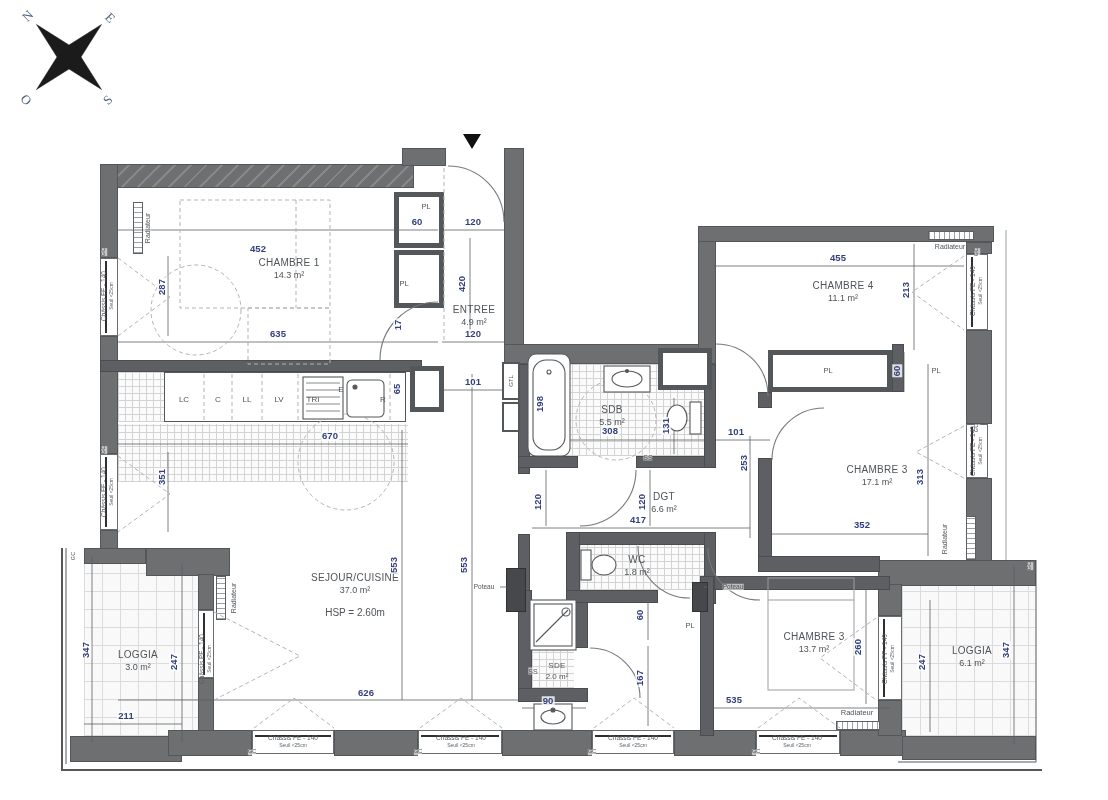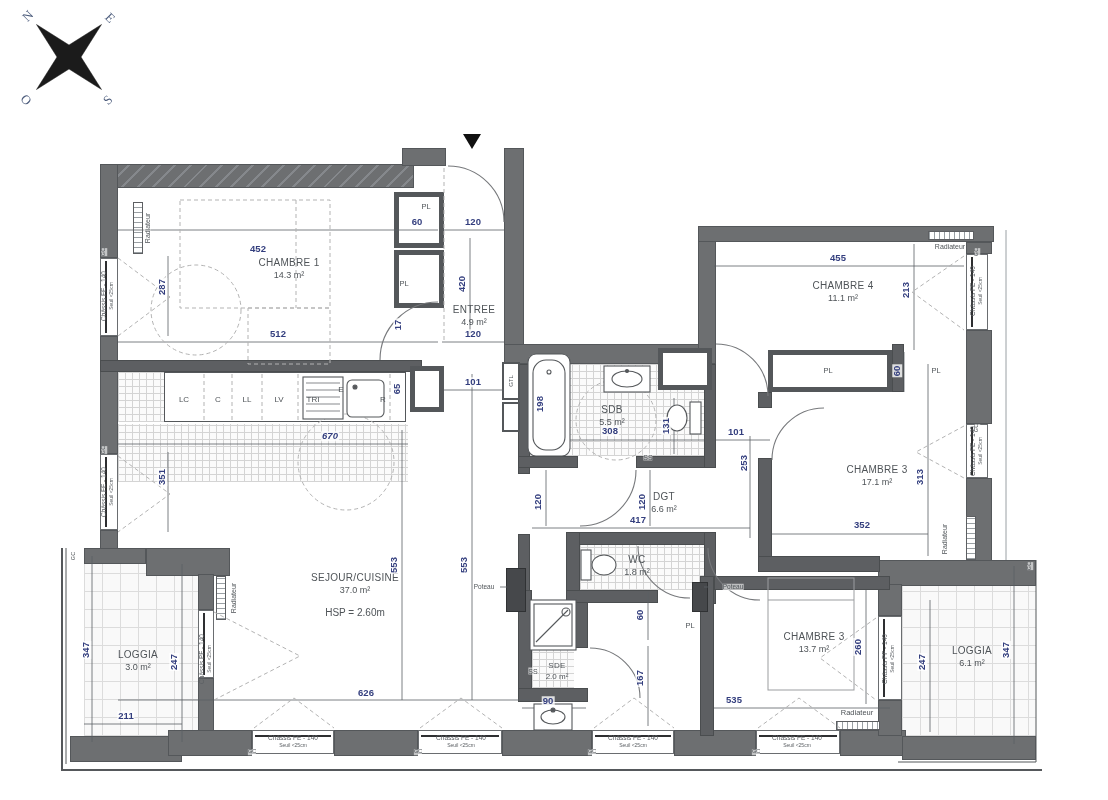--- a/index.html
+++ b/index.html
@@ -279,28 +279,28 @@
     <div class="gtlbox" style="left: 502px; top: 362px; width: 18px; height: 38px;"></div>
     <div class="gtlbox" style="left: 502px; top: 402px; width: 18px; height: 30px;"></div>
     <div class="rad v" style="left: 133px; top: 202px; width: 10px; height: 52px;"></div>
     <div class="rad h" style="left: 928px; top: 231px; width: 46px; height: 9px;"></div>
     <div class="rad v" style="left: 966px; top: 516px; width: 10px; height: 44px;"></div>
     <div class="rad v" style="left: 216px; top: 576px; width: 10px; height: 44px;"></div>
     <div class="rad h" style="left: 836px; top: 721px; width: 44px; height: 9px;"></div>
     <div class="dim" style="left: 258px; top: 222px; margin-top: 27px;">452</div>
     <div class="dim" style="left: 417px; top: 222px;">60</div>
     <div class="dim" style="left: 473px; top: 222px;">120</div>
-    <div class="dim" style="left: 278px; top: 334px;">512</div>
+    <div class="dim" style="left: 278px; top: 334px;">635</div>
     <div class="dim" style="left: 473px; top: 334px;">120</div>
     <div class="dim rot" style="left: 162px; top: 287px;">287</div>
     <div class="dim rot" style="left: 398px; top: 325px;">17</div>
     <div class="dim rot" style="left: 462px; top: 284px;">420</div>
     <div class="dim" style="left: 473px; top: 382px;">101</div>
     <div class="dim rot" style="left: 397px; top: 389px;">65</div>
-    <div class="dim" style="left: 330px; top: 436px; font-style: italic;">670</div>
+    <div class="dim" style="left: 330px; top: 436px;">670</div>
     <div class="dim rot" style="left: 162px; top: 477px;">351</div>
     <div class="dim rot" style="left: 394px; top: 565px;">553</div>
     <div class="dim rot" style="left: 464px; top: 565px;">553</div>
     <div class="dim" style="left: 366px; top: 693px;">626</div>
     <div class="dim" style="left: 126px; top: 716px;">211</div>
     <div class="dim rot" style="left: 86px; top: 650px;">347</div>
     <div class="dim rot" style="left: 174px; top: 662px;">247</div>
     <div class="dim rot" style="left: 540px; top: 404px;">198</div>
     <div class="dim" style="left: 610px; top: 431px;">308</div>
     <div class="dim rot" style="left: 666px; top: 426px;">131</div>

